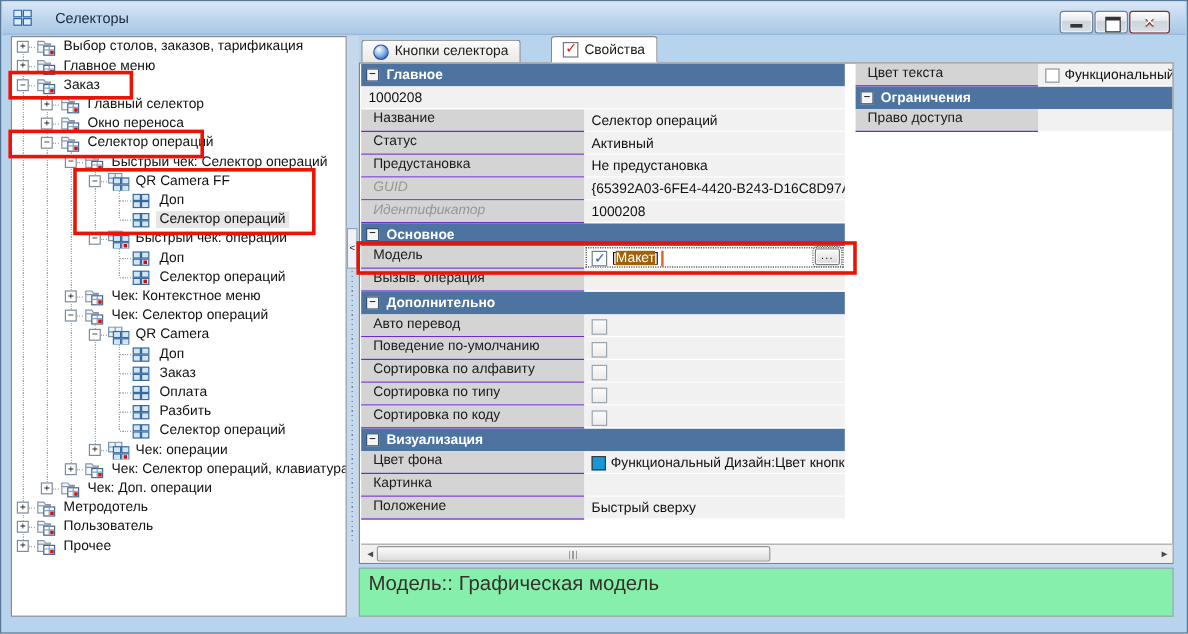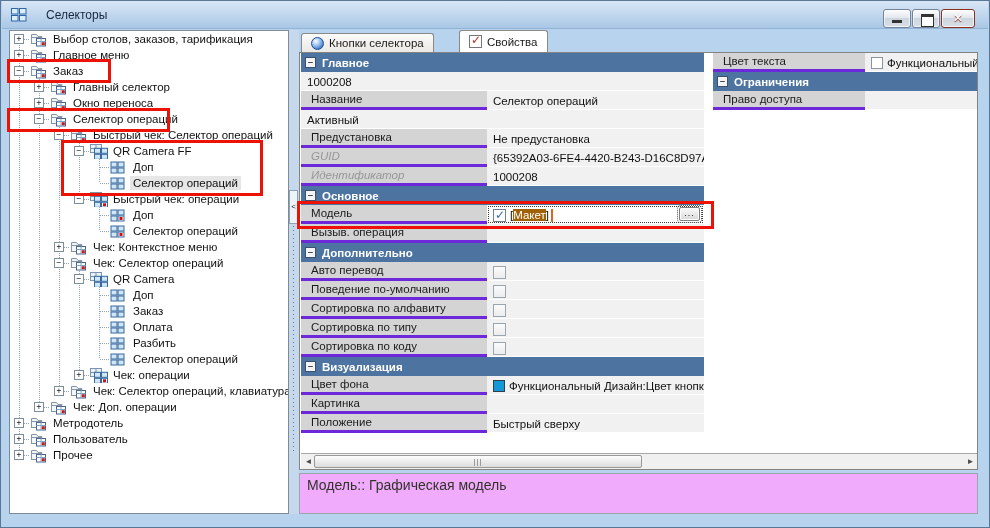--- a/index.html
+++ b/index.html
@@ -58,21 +58,21 @@
   .propsicon{width:13px;height:13px;background:#fff;border:1px solid #777;position:relative;}
   .propsicon::after{content:"✓";position:absolute;left:1px;top:-3px;color:#d42310;font-size:12px;font-weight:bold;}
 
   
   .tab-page{position:absolute;left:298px;top:51px;width:679px;height:418px;background:#fff;
     border:1px solid #838383;overflow:hidden;}
   .pcol{position:absolute;top:0;}
   .pcol.c1{left:1px;width:403px;}
   .pcol.c2{left:413px;width:264px;}
   .prow{height:19px;display:flex;align-items:stretch;font-size:11.5px;}
-  .pname{flex:0 0 186px;background:#d4d4d4;border-bottom:3px solid #6d28d9;
+  .pname{flex:0 0 186px;background:#d4d4d4;border-bottom:1px solid #6d28d9;
     padding:2px 0 0 10px;color:#1a1a1a;white-space:nowrap;overflow:hidden;}
   .c2 .pname{flex:0 0 152px;}
   .pname.muted{color:#979797;font-style:italic;}
   .pval{flex:1;background:#f1f1f1;border-bottom:1px solid #fff;padding:2px 2px 0 6px;
     color:#111;white-space:nowrap;overflow:hidden;position:relative;display:flex;align-items:center;gap:4px;}
   .prow.sec{background:var(--sec);color:#fff;font-weight:bold;align-items:center;}
   .secbox{width:11px;height:11px;background:#f4f4f4;border:1px solid #39516b;color:#000;
     font:9px/9px "DejaVu Sans Mono",monospace;text-align:center;margin:0 6px 0 4px;flex:0 0 11px;cursor:pointer;}
   .cb{width:13px;height:13px;flex:0 0 13px;border:1px solid #9aa5ae;background:linear-gradient(#fbfbfb,#ececec);
     display:inline-block;position:relative;}
@@ -90,22 +90,22 @@
   .hscroll{position:absolute;left:1px;top:400px;width:677px;height:16px;background:#f0f0f0;border-top:1px solid #a8a8a8;}
   .harrow{position:absolute;top:1px;width:15px;height:14px;color:#4a4a4a;font-size:8px;line-height:14px;text-align:center;cursor:pointer;}
   .harrow.left{left:0;}
   .harrow.right{right:0;}
   .hthumb{position:absolute;left:13px;top:1px;width:328px;height:13px;border:1px solid #989898;border-radius:2px;
     background:linear-gradient(#fdfdfd,#dcdcdc);cursor:grab;}
   .hthumb::after{content:"";position:absolute;left:50%;top:3px;width:8px;height:7px;margin-left:-4px;
     background:repeating-linear-gradient(to right,#9b9b9b 0 1px,transparent 1px 3px);}
 
   
-  .descbox{position:absolute;left:298px;top:472px;width:679px;height:41px;background:#f0abfc;
-    border:1px solid #9aa5ad;padding:3px 7px;font-size:14px;color:#33332a;}
+  .descbox{position:absolute;left:298px;top:472px;width:679px;height:41px;background:#86efac;
+    border:1px solid #9aa5ad;padding:3px 7px;font-size:17px;color:#33332a;}
 
   
   .ann{position:absolute;border:3px solid var(--ann);pointer-events:none;z-index:50;}
 </style>
 </head>
 <body>
 
 <div class="window">
 
   <div class="titlebar">
@@ -780,20 +780,21 @@
             <span class="vtext">1000208</span>
           </span>
         </div>
         <div class="prow">
             <span class="pname ">Название</span>
             <span class="pval ">
             <span class="vtext">Селектор операций</span>
           </span>
         </div>
         <div class="prow">
+            <span class="pname ">Статус</span>
             <span class="pval ">
             <span class="vtext">Активный</span>
           </span>
         </div>
         <div class="prow">
             <span class="pname ">Предустановка</span>
             <span class="pval ">
             <span class="vtext">Не предустановка</span>
           </span>
         </div>

